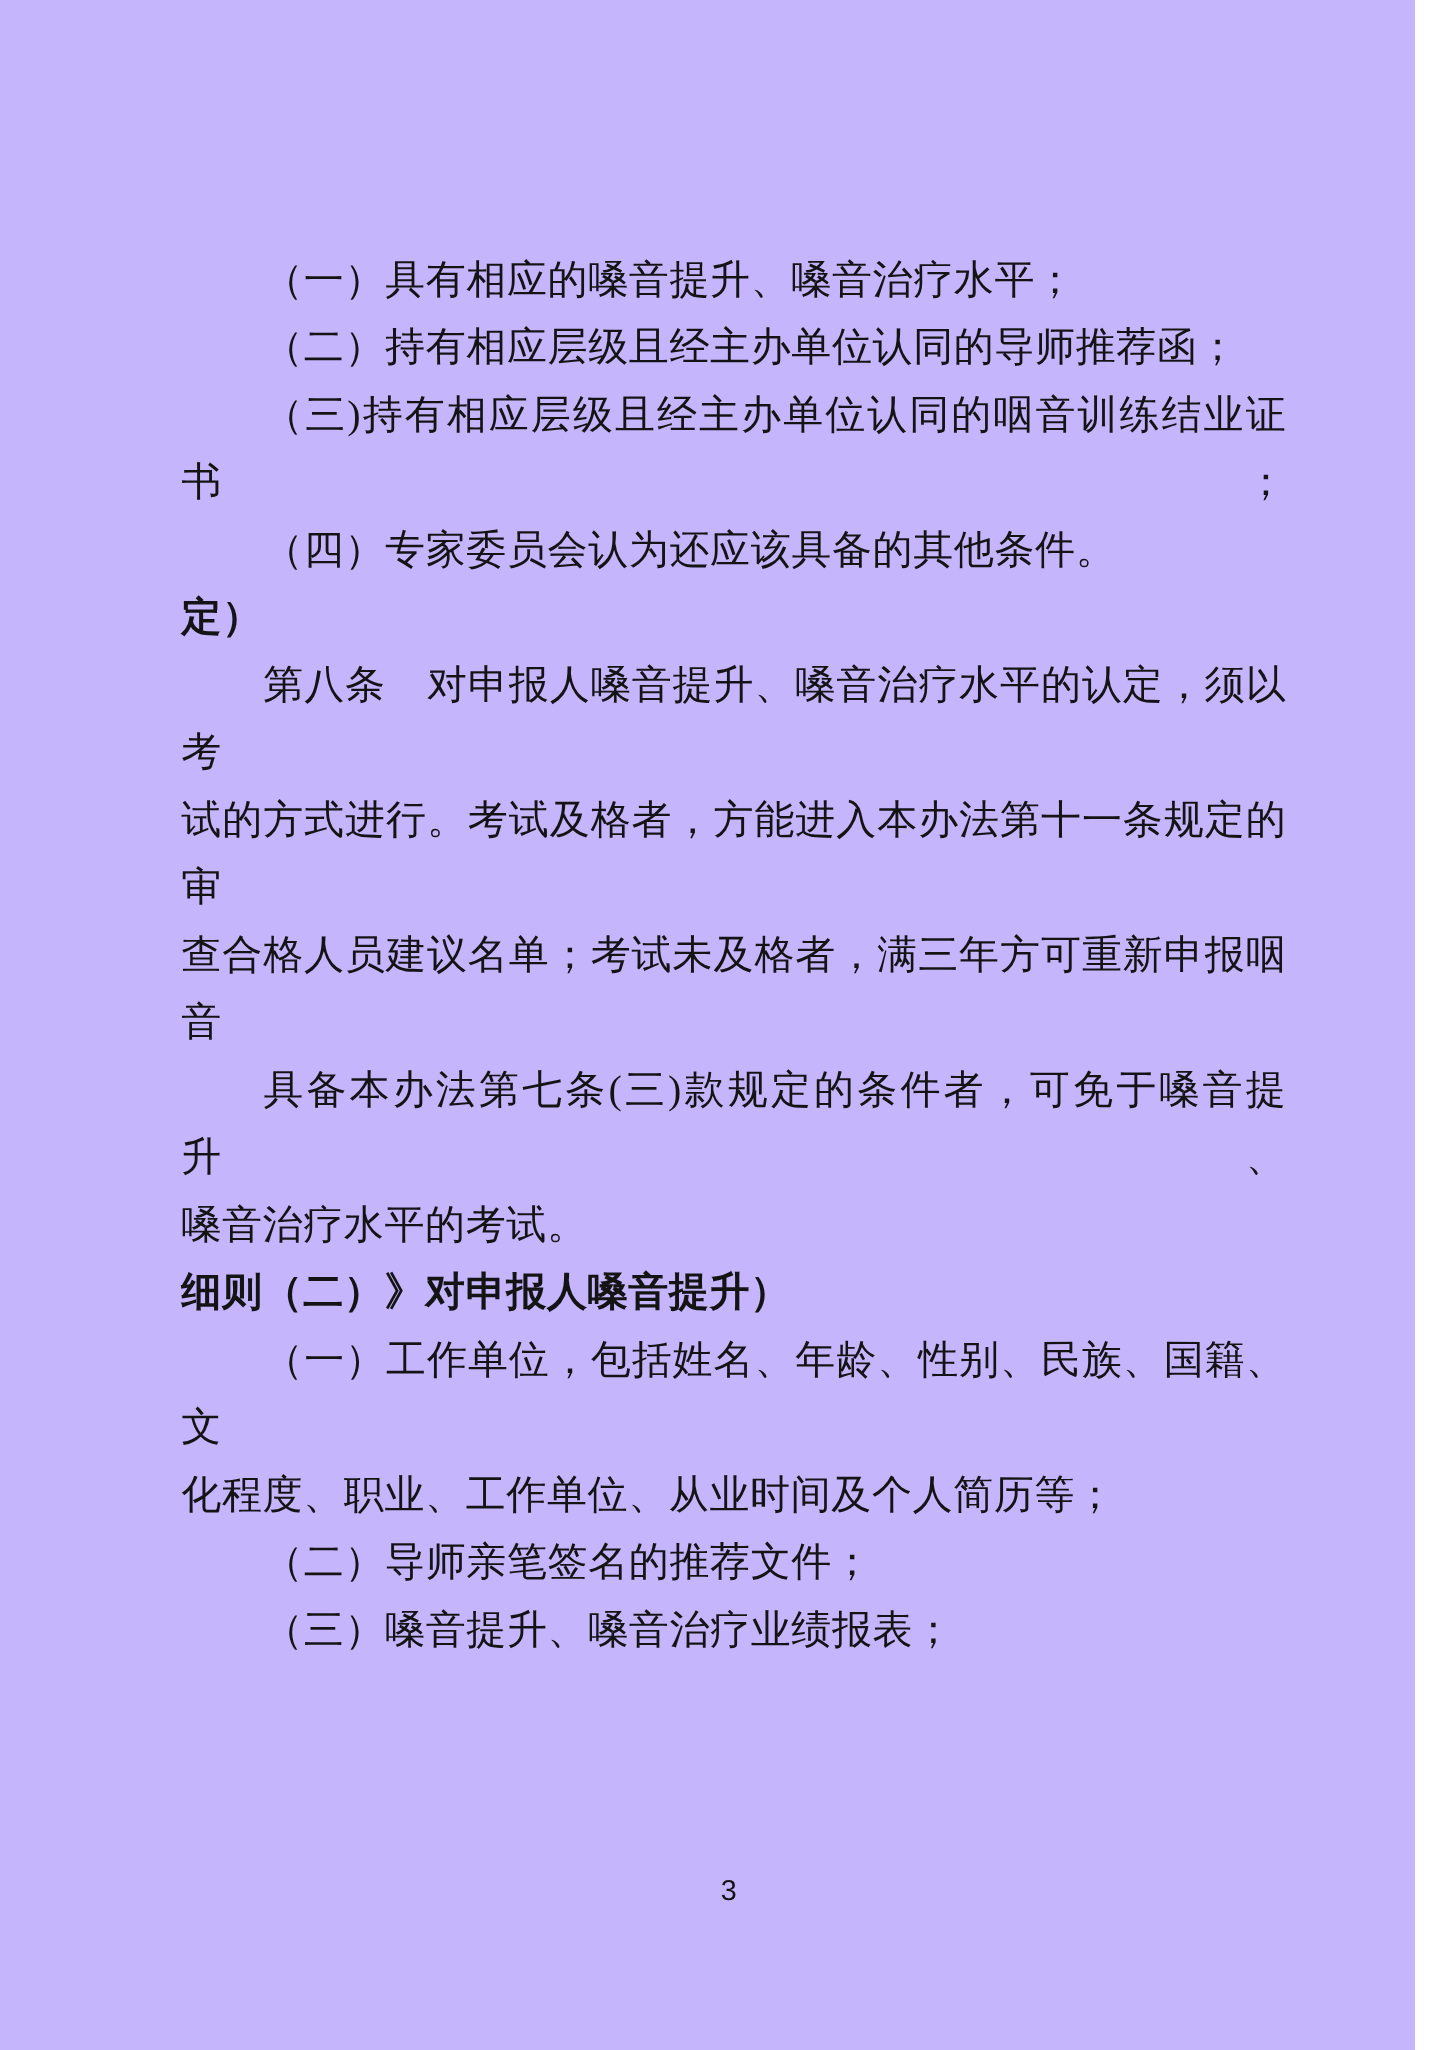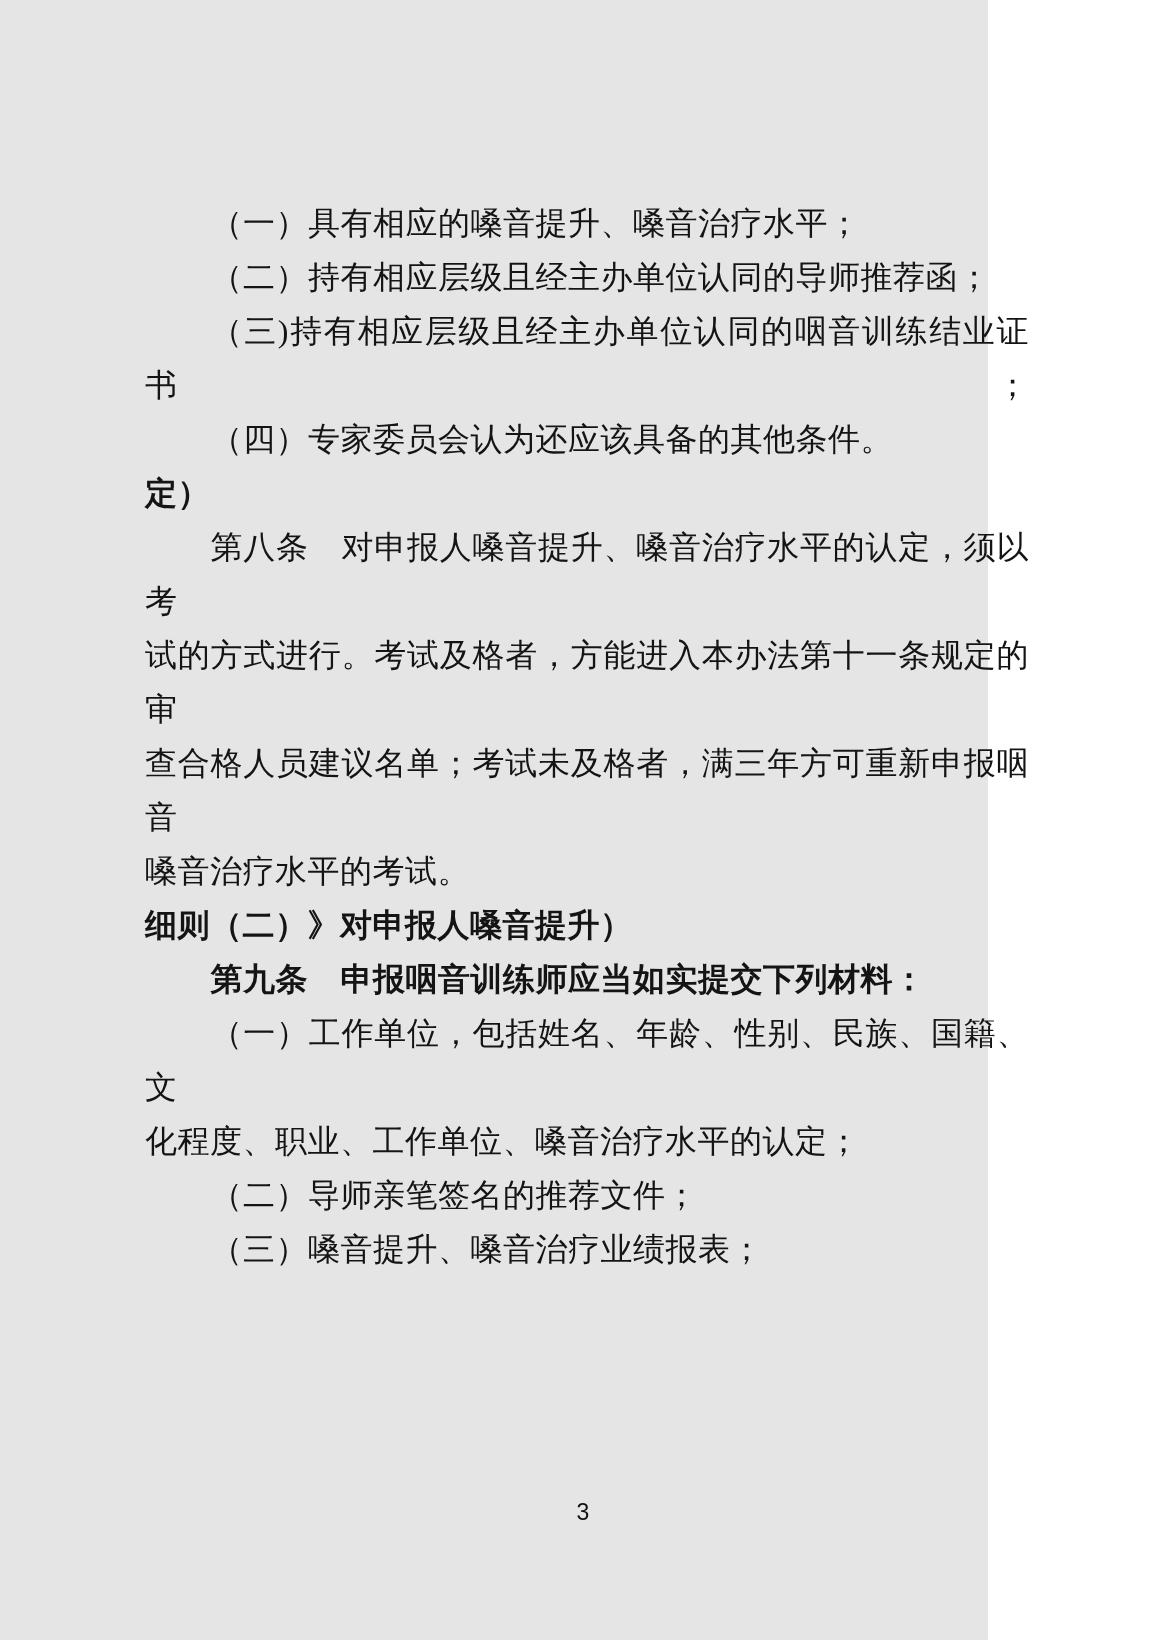--- a/index.html
+++ b/index.html
@@ -10,23 +10,23 @@
   body {
     width: 1160px;
     height: 1640px;
     position: relative;
     overflow: hidden;
     font-family: "Liberation Serif", serif;
   }
   .page {
     position: absolute;
     left: 0; top: 0;
-    width: 988px;
+    width: 1132px;
     height: 1640px;
-    background: #e5e5e5;
+    background: #c4b5fd;
   }
   .doc-body {
     position: absolute;
     left: 145px;
     top: 196px;
     width: 884px;
     font-size: 32px;
     line-height: 54px;
     color: #141414;
     letter-spacing: 0.5px;
@@ -64,22 +64,22 @@
 <div class="page">
   <div class="doc-body" id="doc-body">
       <div class="line indent">（一）具有相应的嗓音提升、嗓音治疗水平；</div>
       <div class="line indent">（二）持有相应层级且经主办单位认同的导师推荐函；</div>
       <div class="line indent justify">（三)持有相应层级且经主办单位认同的咽音训练结业证书；</div>
       <div class="line indent">（四）专家委员会认为还应该具备的其他条件。</div>
       <div class="line bold">定）</div>
       <div class="line indent justify">第八条　对申报人嗓音提升、嗓音治疗水平的认定，须以考</div>
       <div class="line justify">试的方式进行。考试及格者，方能进入本办法第十一条规定的审</div>
       <div class="line justify">查合格人员建议名单；考试未及格者，满三年方可重新申报咽音</div>
+      <div class="line indent justify">具备本办法第七条(三)款规定的条件者，可免于嗓音提升、</div>
       <div class="line">嗓音治疗水平的考试。</div>
       <div class="line bold">细则（二）》对申报人嗓音提升）</div>
-      <div class="line indent bold">第九条　申报咽音训练师应当如实提交下列材料：</div>
       <div class="line indent justify">（一）工作单位，包括姓名、年龄、性别、民族、国籍、文</div>
-      <div class="line">化程度、职业、工作单位、嗓音治疗水平的认定；</div>
+      <div class="line">化程度、职业、工作单位、从业时间及个人简历等；</div>
       <div class="line indent">（二）导师亲笔签名的推荐文件；</div>
       <div class="line indent">（三）嗓音提升、嗓音治疗业绩报表；</div>
     </div>
   <div class="page-number">3</div>
 </div>
 
 </body></html>

